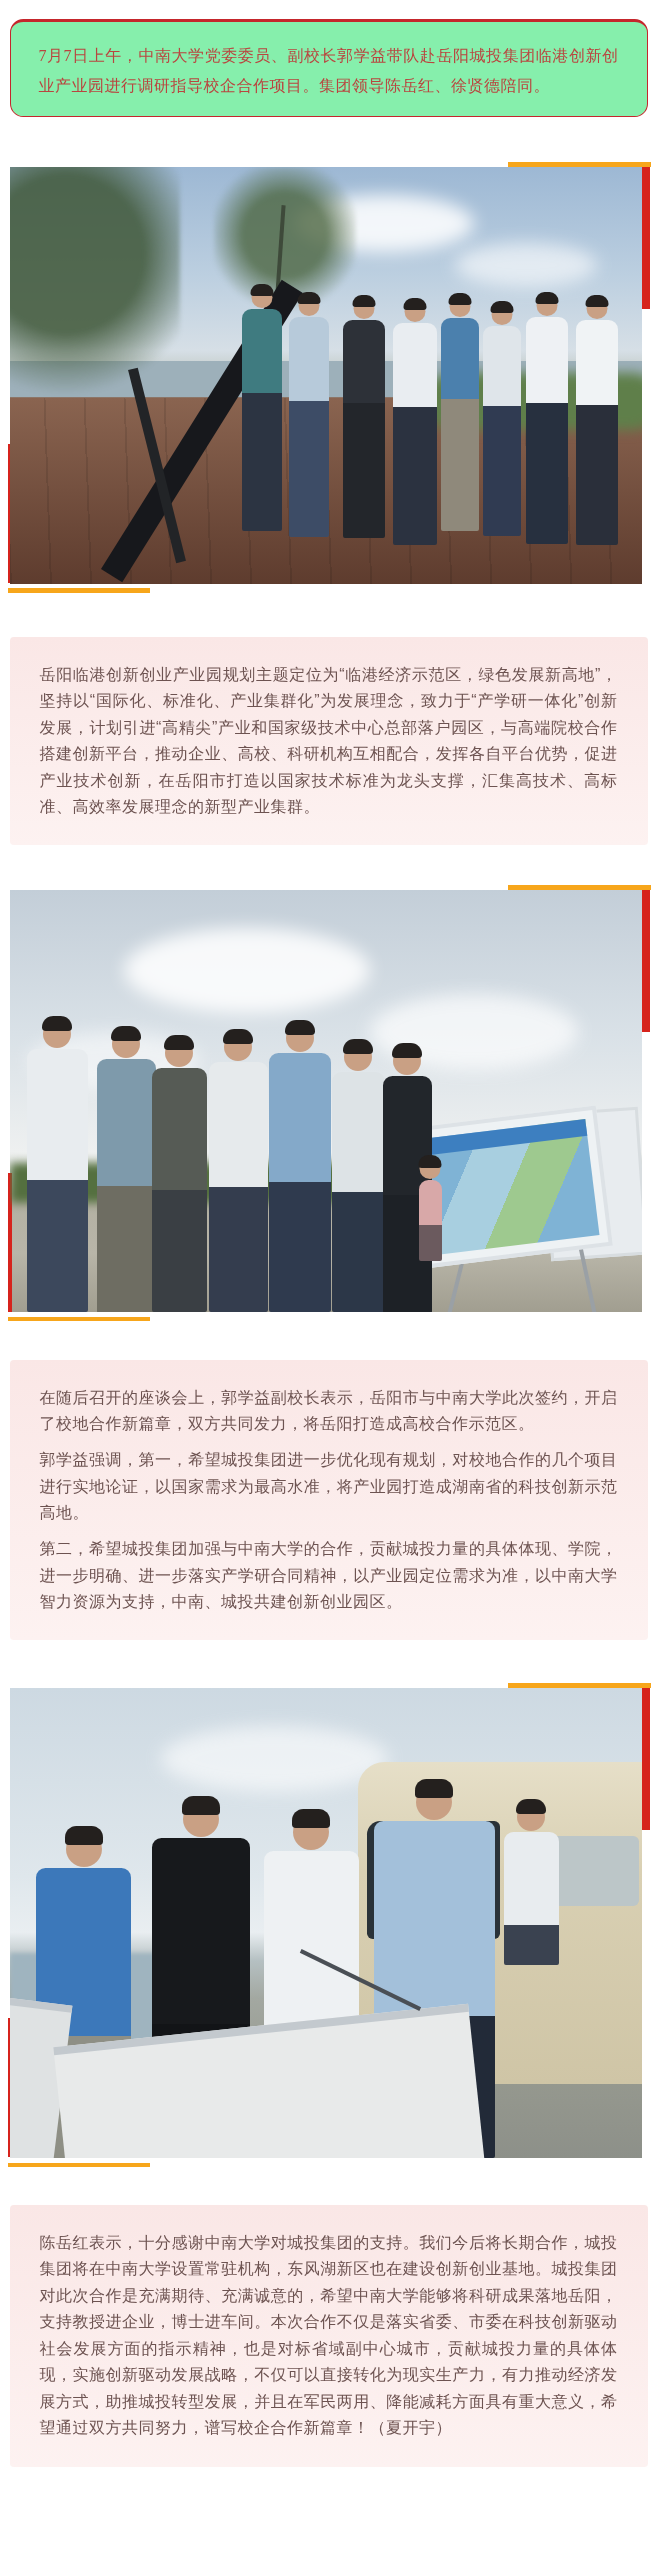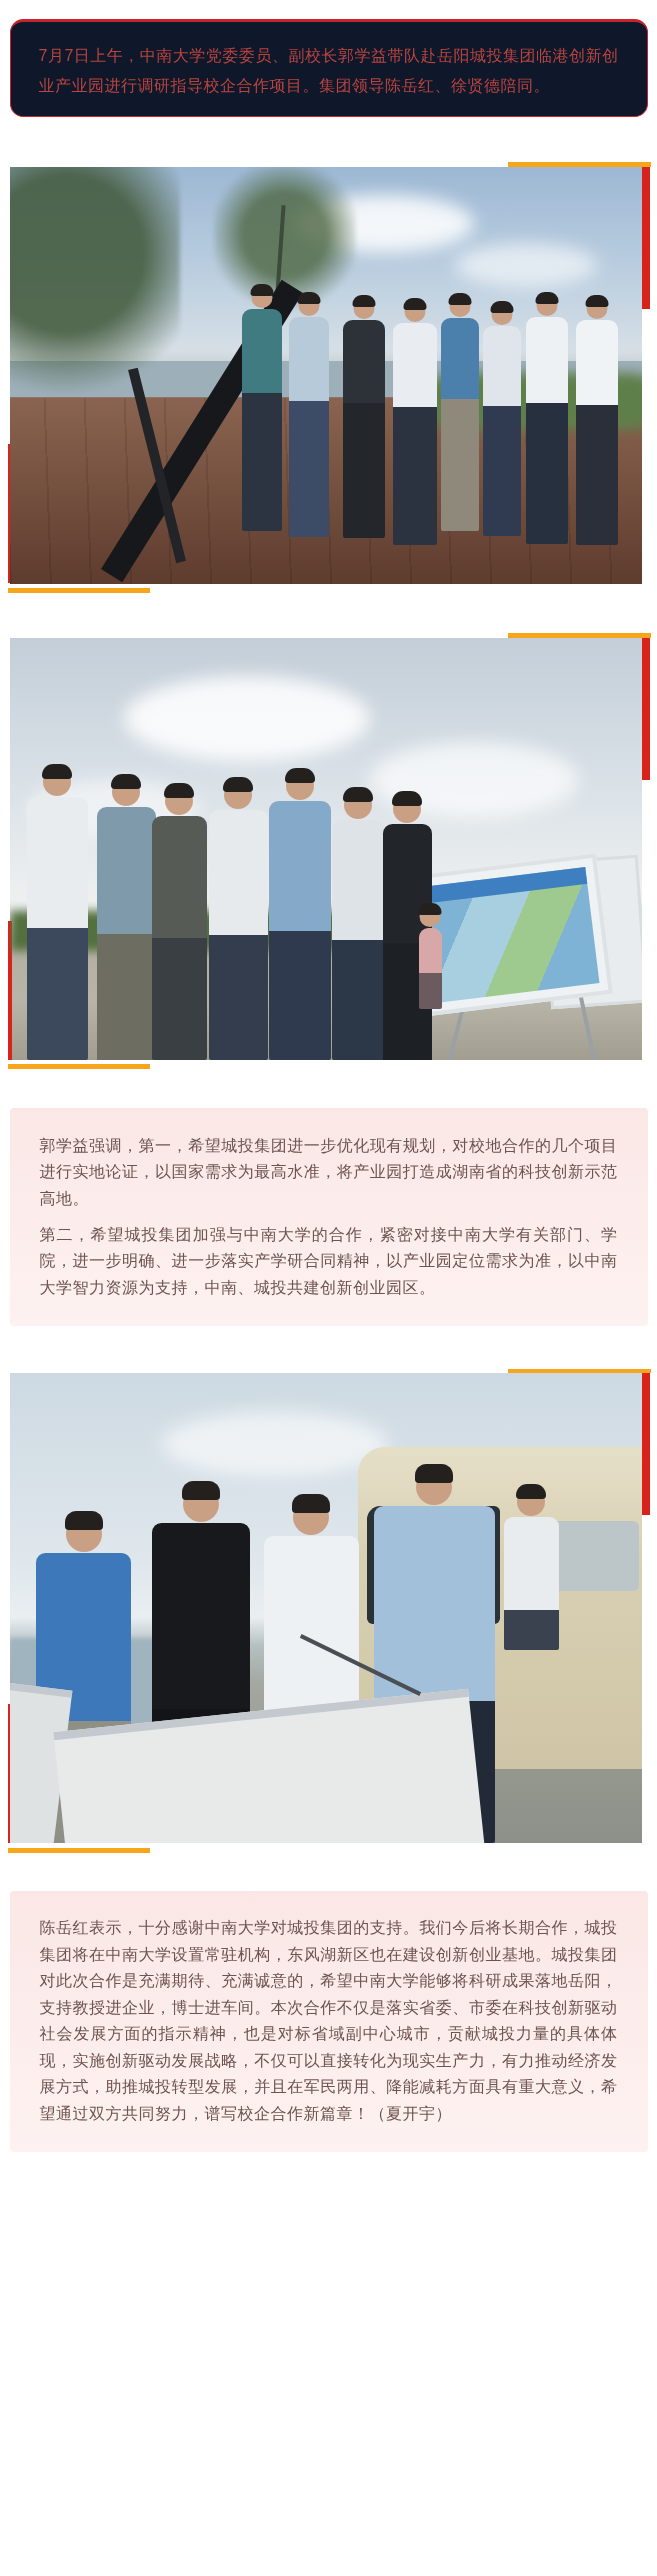--- a/index.html
+++ b/index.html
@@ -21,21 +21,22 @@
 
   
   .intro-box{
     box-sizing:border-box;
     margin:19px 9.5px 0 9.5px;
     min-height:98px;
     border:1.9px solid var(--intro-border,#c5262c);
     border-top-width:3.8px;
     border-radius:13.3px;
     padding:19px 28px 15px 28px;
-    background:#0f172a;
+    background:#86efac;
+    font-family:Liberation Serif, serif;
   }
   .intro-box p{
     margin:0;
     color:var(--intro-text,#b9453f);
     font-size:16px;
     line-height:30px;
     letter-spacing:0.5px;
     text-align:justify;
   }
 
@@ -169,20 +170,23 @@
       <i class="fig" style="left:431px;top:151px;width:38px;height:213px;background:linear-gradient(180deg,#4b80ad 0 38%,#8f897b 38% 100%);"></i>
       <i class="fig" style="left:473px;top:159px;width:38px;height:210px;background:linear-gradient(180deg,#dfe5ea 0 38%,#303b52 38% 100%);"></i>
       <i class="fig" style="left:516px;top:150px;width:42px;height:227px;background:linear-gradient(180deg,#eef1f4 0 38%,#27303f 38% 100%);"></i>
       <i class="fig" style="left:566px;top:153px;width:42px;height:225px;background:linear-gradient(180deg,#f0f3f5 0 38%,#2a2f3a 38% 100%);"></i>
     </div>
     <span class="bar bar-right"></span>
     <span class="bar bar-left"></span>
     <span class="bar bar-bottom"></span>
   </figure>
 
+  <section class="panel panel-1">
+    <p>岳阳临港创新创业产业园规划主题定位为“临港经济示范区，绿色发展新高地”，坚持以“国际化、标准化、产业集群化”为发展理念，致力于“产学研一体化”创新发展，计划引进“高精尖”产业和国家级技术中心总部落户园区，与高端院校合作搭建创新平台，推动企业、高校、科研机构互相配合，发挥各自平台优势，促进产业技术创新，在岳阳市打造以国家技术标准为龙头支撑，汇集高技术、高标准、高效率发展理念的新型产业集群。</p>
+  </section>
 
   <figure class="figure fig-2" style="margin:40px 0 0 0;">
     <span class="bar bar-top"></span>
     <div class="photo photo2" role="img" aria-label="考察团观看园区规划展板">
       <i class="cloud" style="left:114px;top:38px;width:246px;height:85px;"></i>
       <i class="cloud" style="left:360px;top:104px;width:208px;height:76px;opacity:.8;"></i>
       <i class="cloud" style="left:19px;top:142px;width:170px;height:57px;opacity:.6;"></i>
       <i class="p2-trees"></i>
       <i class="p2-board2"></i>
       <i class="p2-leg a"></i>
@@ -196,22 +200,23 @@
       <i class="fig lg" style="left:322px;top:182px;width:53px;height:240px;background:linear-gradient(180deg,#dde3e6 0 50%,#2c3748 50% 100%);"></i>
       <i class="fig lg" style="left:373px;top:186px;width:49px;height:237px;background:linear-gradient(180deg,#22262b 0 50%,#1d2126 50% 100%);"></i>
       <i class="fig" style="left:409px;top:290px;width:23px;height:81px;background:linear-gradient(180deg,#d8a8a8 0 55%,#6b5a5e 55% 100%);"></i>
     </div>
     <span class="bar bar-right"></span>
     <span class="bar bar-left"></span>
     <span class="bar bar-bottom"></span>
   </figure>
 
   <section class="panel panel-2">
+    <p>在随后召开的座谈会上，郭学益副校长表示，岳阳市与中南大学此次签约，开启了校地合作新篇章，双方共同发力，将岳阳打造成高校合作示范区。</p>
     <p>郭学益强调，第一，希望城投集团进一步优化现有规划，对校地合作的几个项目进行实地论证，以国家需求为最高水准，将产业园打造成湖南省的科技创新示范高地。</p>
-    <p>第二，希望城投集团加强与中南大学的合作，紧密对接中南大学有关部门、学院，进一步明确、进一步落实产学研合同精神，以产业园定位需求为准，以中南大学智力资源为支持，中南、城投共建创新创业园区。</p>
+    <p>第二，希望城投集团加强与中南大学的合作，贡献城投力量的具体体现、学院，进一步明确、进一步落实产学研合同精神，以产业园定位需求为准，以中南大学智力资源为支持，中南、城投共建创新创业园区。</p>
   </section>
 
   <figure class="figure fig-3" style="margin:43px 0 0 0;">
     <span class="bar bar-top"></span>
     <div class="photo photo3" role="img" aria-label="考察团在江边码头实地调研">
       <i class="cloud" style="left:151px;top:38px;width:227px;height:66px;opacity:.7;"></i>
       <i class="p3-water"></i>
       <i class="p3-bus"></i>
       <i class="fig xl" style="left:26.5px;top:180px;width:95px;height:290px;background:linear-gradient(180deg,#3c78ba 0 58%,#8e8f85 58% 100%);"></i>
       <i class="fig xl" style="left:142px;top:150px;width:98px;height:320px;background:linear-gradient(180deg,#17191c 0 58%,#121417 58% 100%);"></i>

